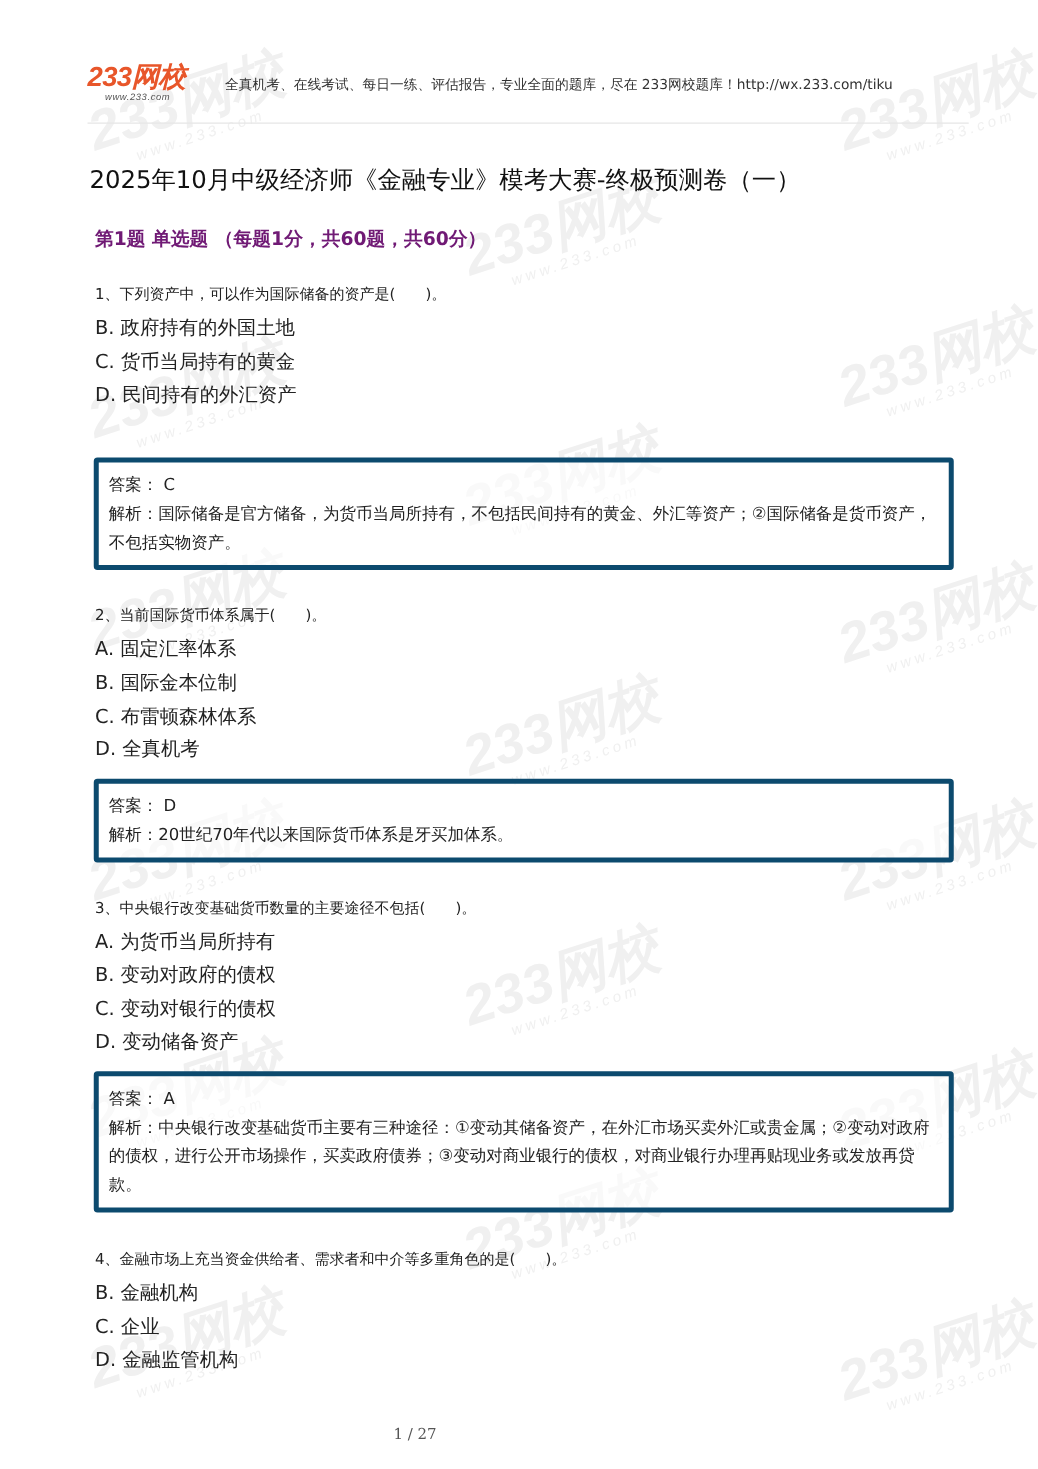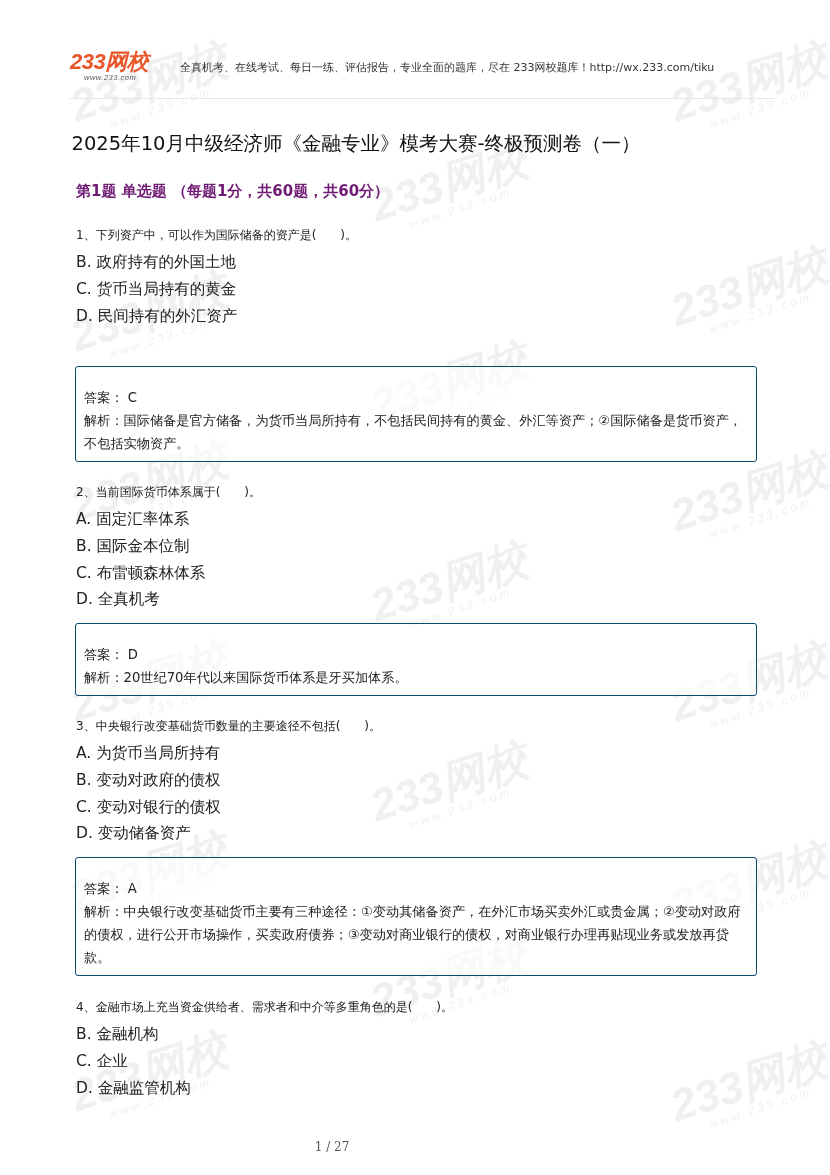--- a/index.html
+++ b/index.html
@@ -33,22 +33,22 @@
       position: absolute; left: 0; width: 712px; top: 130px; text-align: center;
       font-size: 19.5px; font-weight: normal; color: #111;
     }
     .section {
       position: absolute; left: 76px; top: 182px; font-size: 15px; font-weight: bold; color: #701a75;
     }
     .question { position: absolute; left: 76px; width: 680px; }
     .q-stem { font-size: 12px; line-height: 27px; color: #222; }
     .q-option { font-size: 15.5px; line-height: 26.8px; color: #222; }
     .answer-box {
-      position: absolute; left: 75px; width: 664px; border: 1px solid #0c4a6e; border-radius: 3px;
-      padding: 19px 8px 6px 8px; background: rgba(255,255,255,0.6);
+      position: absolute; left: 75px; width: 664px; border: 4px solid #0c4a6e; border-radius: 3px;
+      padding: 7px 8px 6px 8px; background: rgba(255,255,255,0.6);
     }
     .answer-line, .analysis-line { font-size: 13.2px; line-height: 23px; color: #222; }
     .footer {
       position: absolute; top: 1140px; left: 0; width: 664px; text-align: center;
       font-family: "DejaVu Serif", "Liberation Serif", serif; font-size: 12px; color: #555;
     }
   </style>
 </head>
 <body>
 

